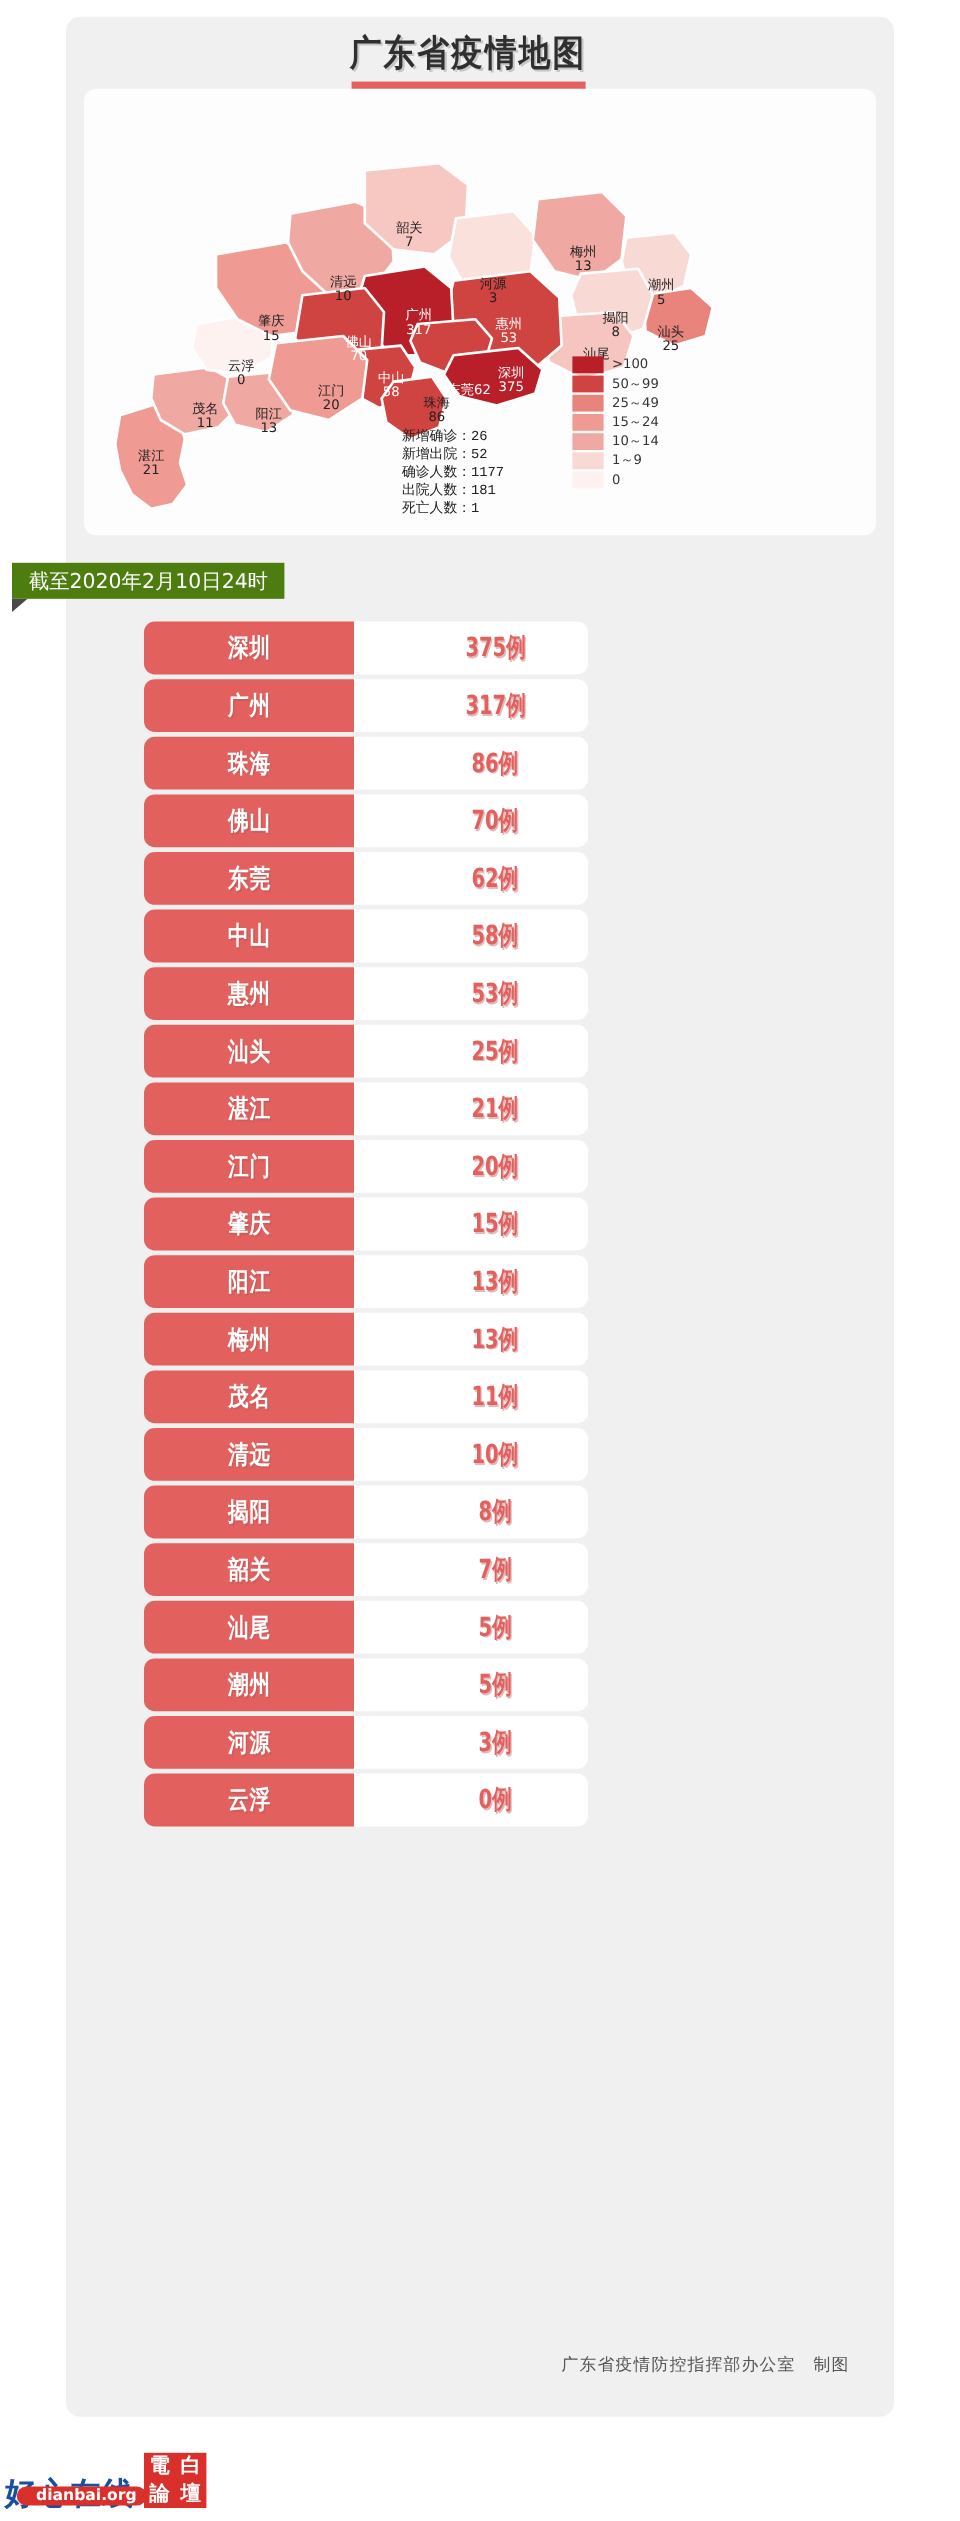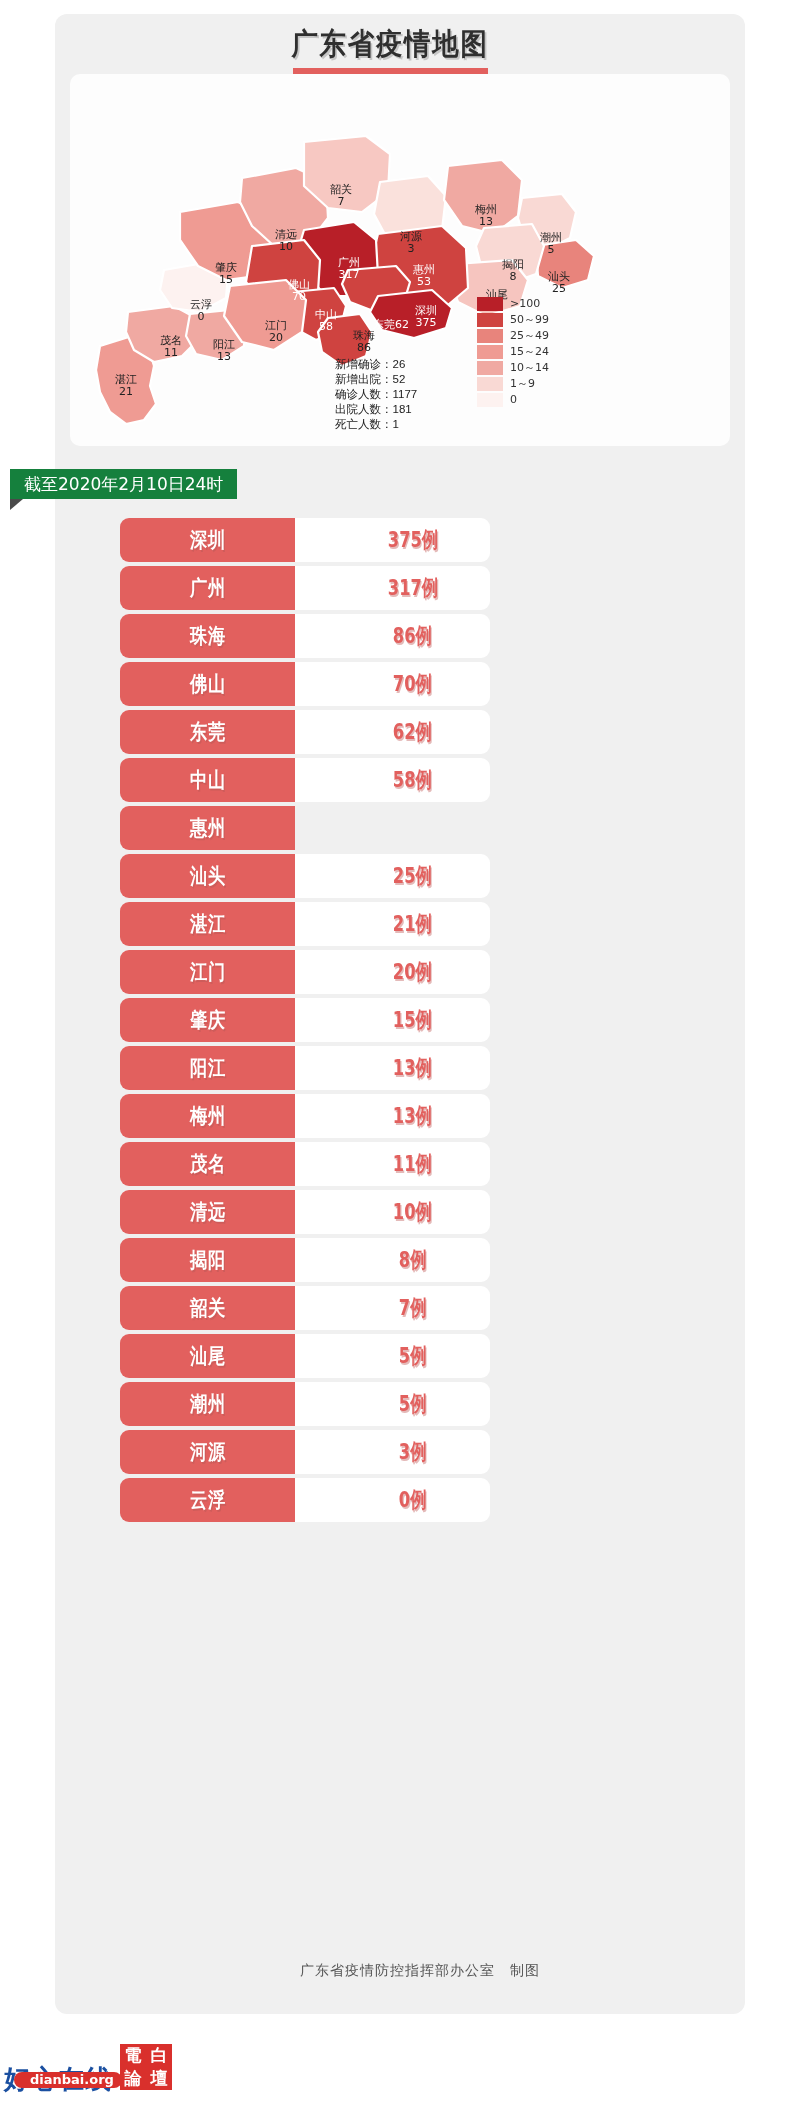--- a/index.html
+++ b/index.html
@@ -48,26 +48,26 @@
   
   .legend{position:absolute;left:407px;top:222px;width:120px;text-align:right;}
   .lg-row{display:flex;align-items:center;height:15px;margin-bottom:1px;}
   .lg-sw{width:26px;height:14px;display:block;}
   .lg-tx{font-size:11px;color:#333;margin-left:7px;
     font-family:"DejaVu Sans","Liberation Sans",sans-serif;}
 
   
   .stats{position:absolute;left:265px;top:283px;}
   .st-row{font-size:11.5px;color:#222;line-height:15px;white-space:nowrap;
-    font-family:Liberation Sans, sans-serif;}
+    font-family:Liberation Mono, monospace;}
 
   
   .date-banner{
     position:absolute;left:10px;top:469px;height:30px;
-    background:#15803d;display:flex;align-items:center;padding:0 14px;
+    background:#4d7c0f;display:flex;align-items:center;padding:0 14px;
     z-index:4;
   }
   .date-banner span{color:#fff;font-size:17px;letter-spacing:0px;
     font-family:"DejaVu Sans","Liberation Sans",sans-serif;}
   .date-tail{
     position:absolute;left:10px;top:499px;width:0;height:0;z-index:3;
     border-left:13px solid #4a4a4a;border-bottom:11px solid transparent;
   }
 
   
@@ -91,22 +91,22 @@
   }
   .row .val span{
     color:#e2605e;font-size:22px;font-weight:bold;letter-spacing:0px;
     transform:scaleX(0.74);transform-origin:center;
     text-shadow:1.5px 1.5px 0 rgba(210,140,138,.6);
     font-family:"DejaVu Sans","Liberation Sans",sans-serif;
   }
 
   
   .credit{
-    position:absolute;left:120px;top:1962px;width:600px;
-    text-align:center;font-size:14px;color:#555;letter-spacing:1px;
+    position:absolute;left:108px;top:1962px;width:600px;
+    text-align:right;font-size:14px;color:#555;letter-spacing:1px;
     font-family:Liberation Mono, monospace;
   }
 
   
   .wm{position:absolute;left:4px;top:2044px;height:48px;display:flex;align-items:flex-end;}
   .wm-blue{font-size:26px;font-weight:bold;color:#1a4fa0;letter-spacing:1px;
     font-family:"DejaVu Sans","Liberation Sans",sans-serif;line-height:1;}
   .wm-pill{position:absolute;left:10px;top:28px;width:108px;height:16px;
     background:#d9302c;border-radius:8px;}
   .wm-org{position:absolute;left:26px;top:28px;font-size:13px;font-weight:bold;
@@ -354,20 +354,23 @@
           <span>中山</span>
         </div>
         <div class="val">
           <span>58例</span>
         </div>
       </div>
       <div class="row">
         <div class="name">
           <span>惠州</span>
         </div>
+        <div class="val">
+          <span>53例</span>
+        </div>
       </div>
       <div class="row">
         <div class="name">
           <span>汕头</span>
         </div>
         <div class="val">
           <span>25例</span>
         </div>
       </div>
       <div class="row">

